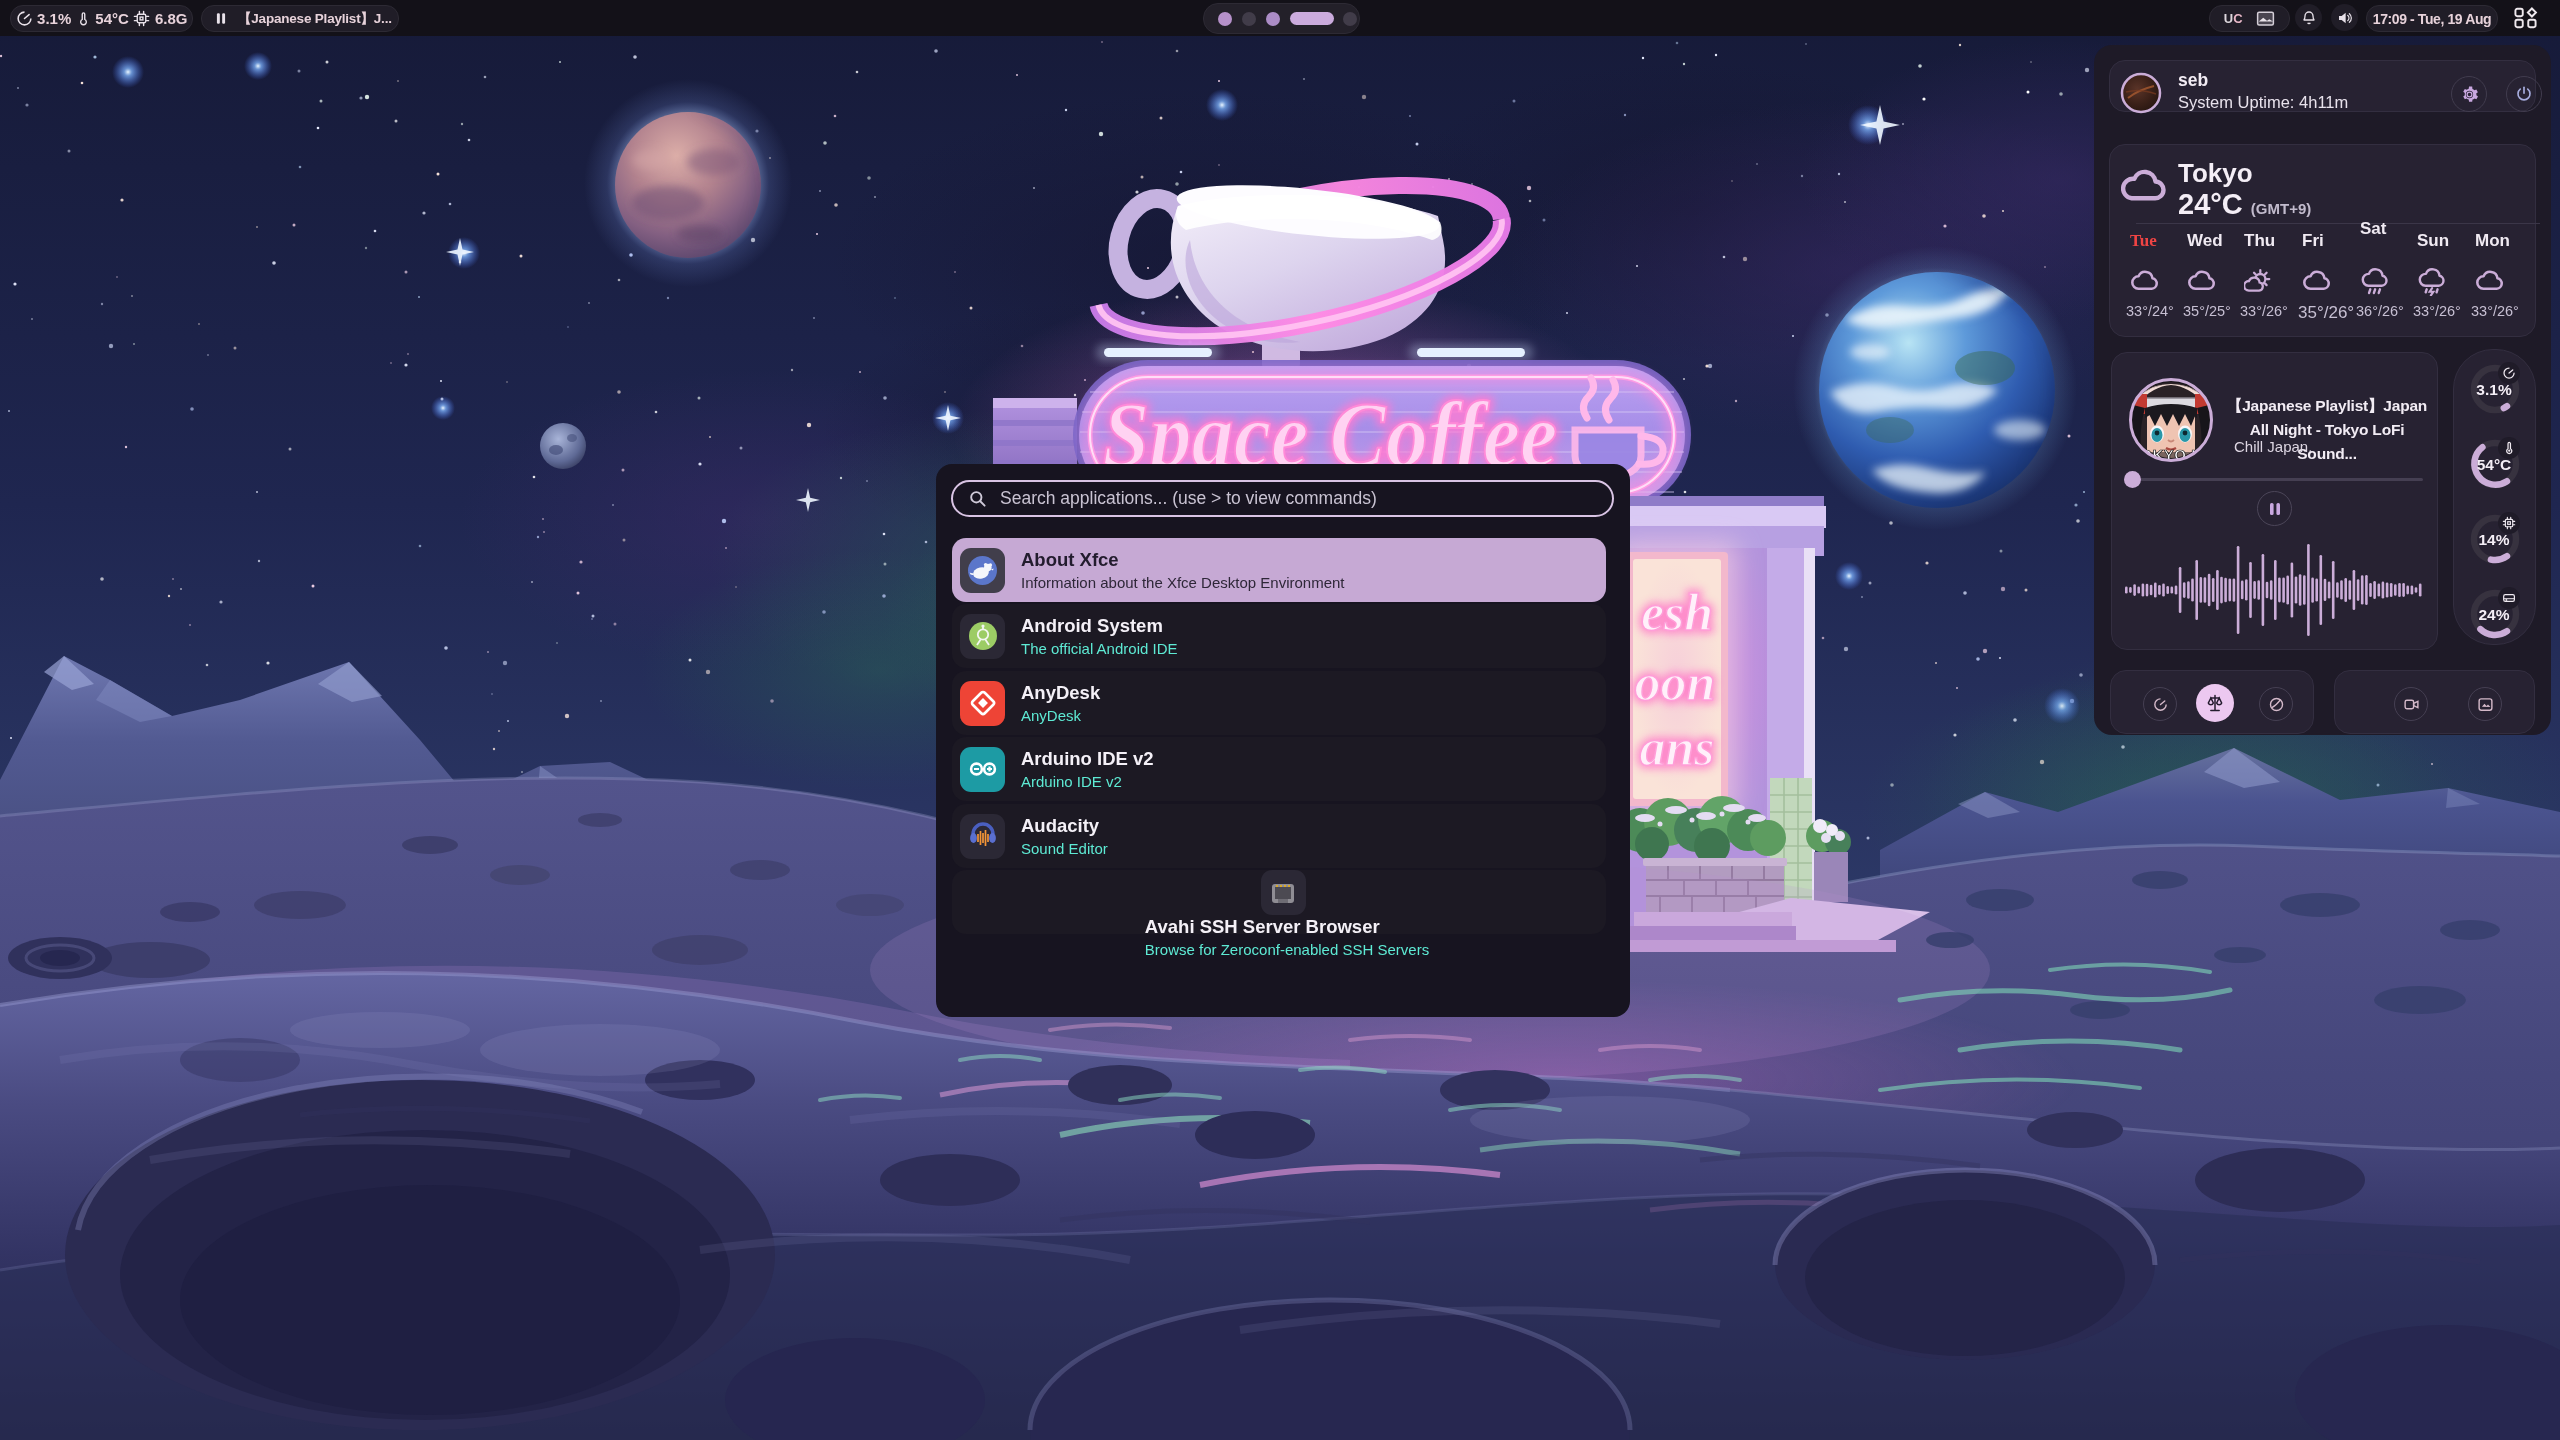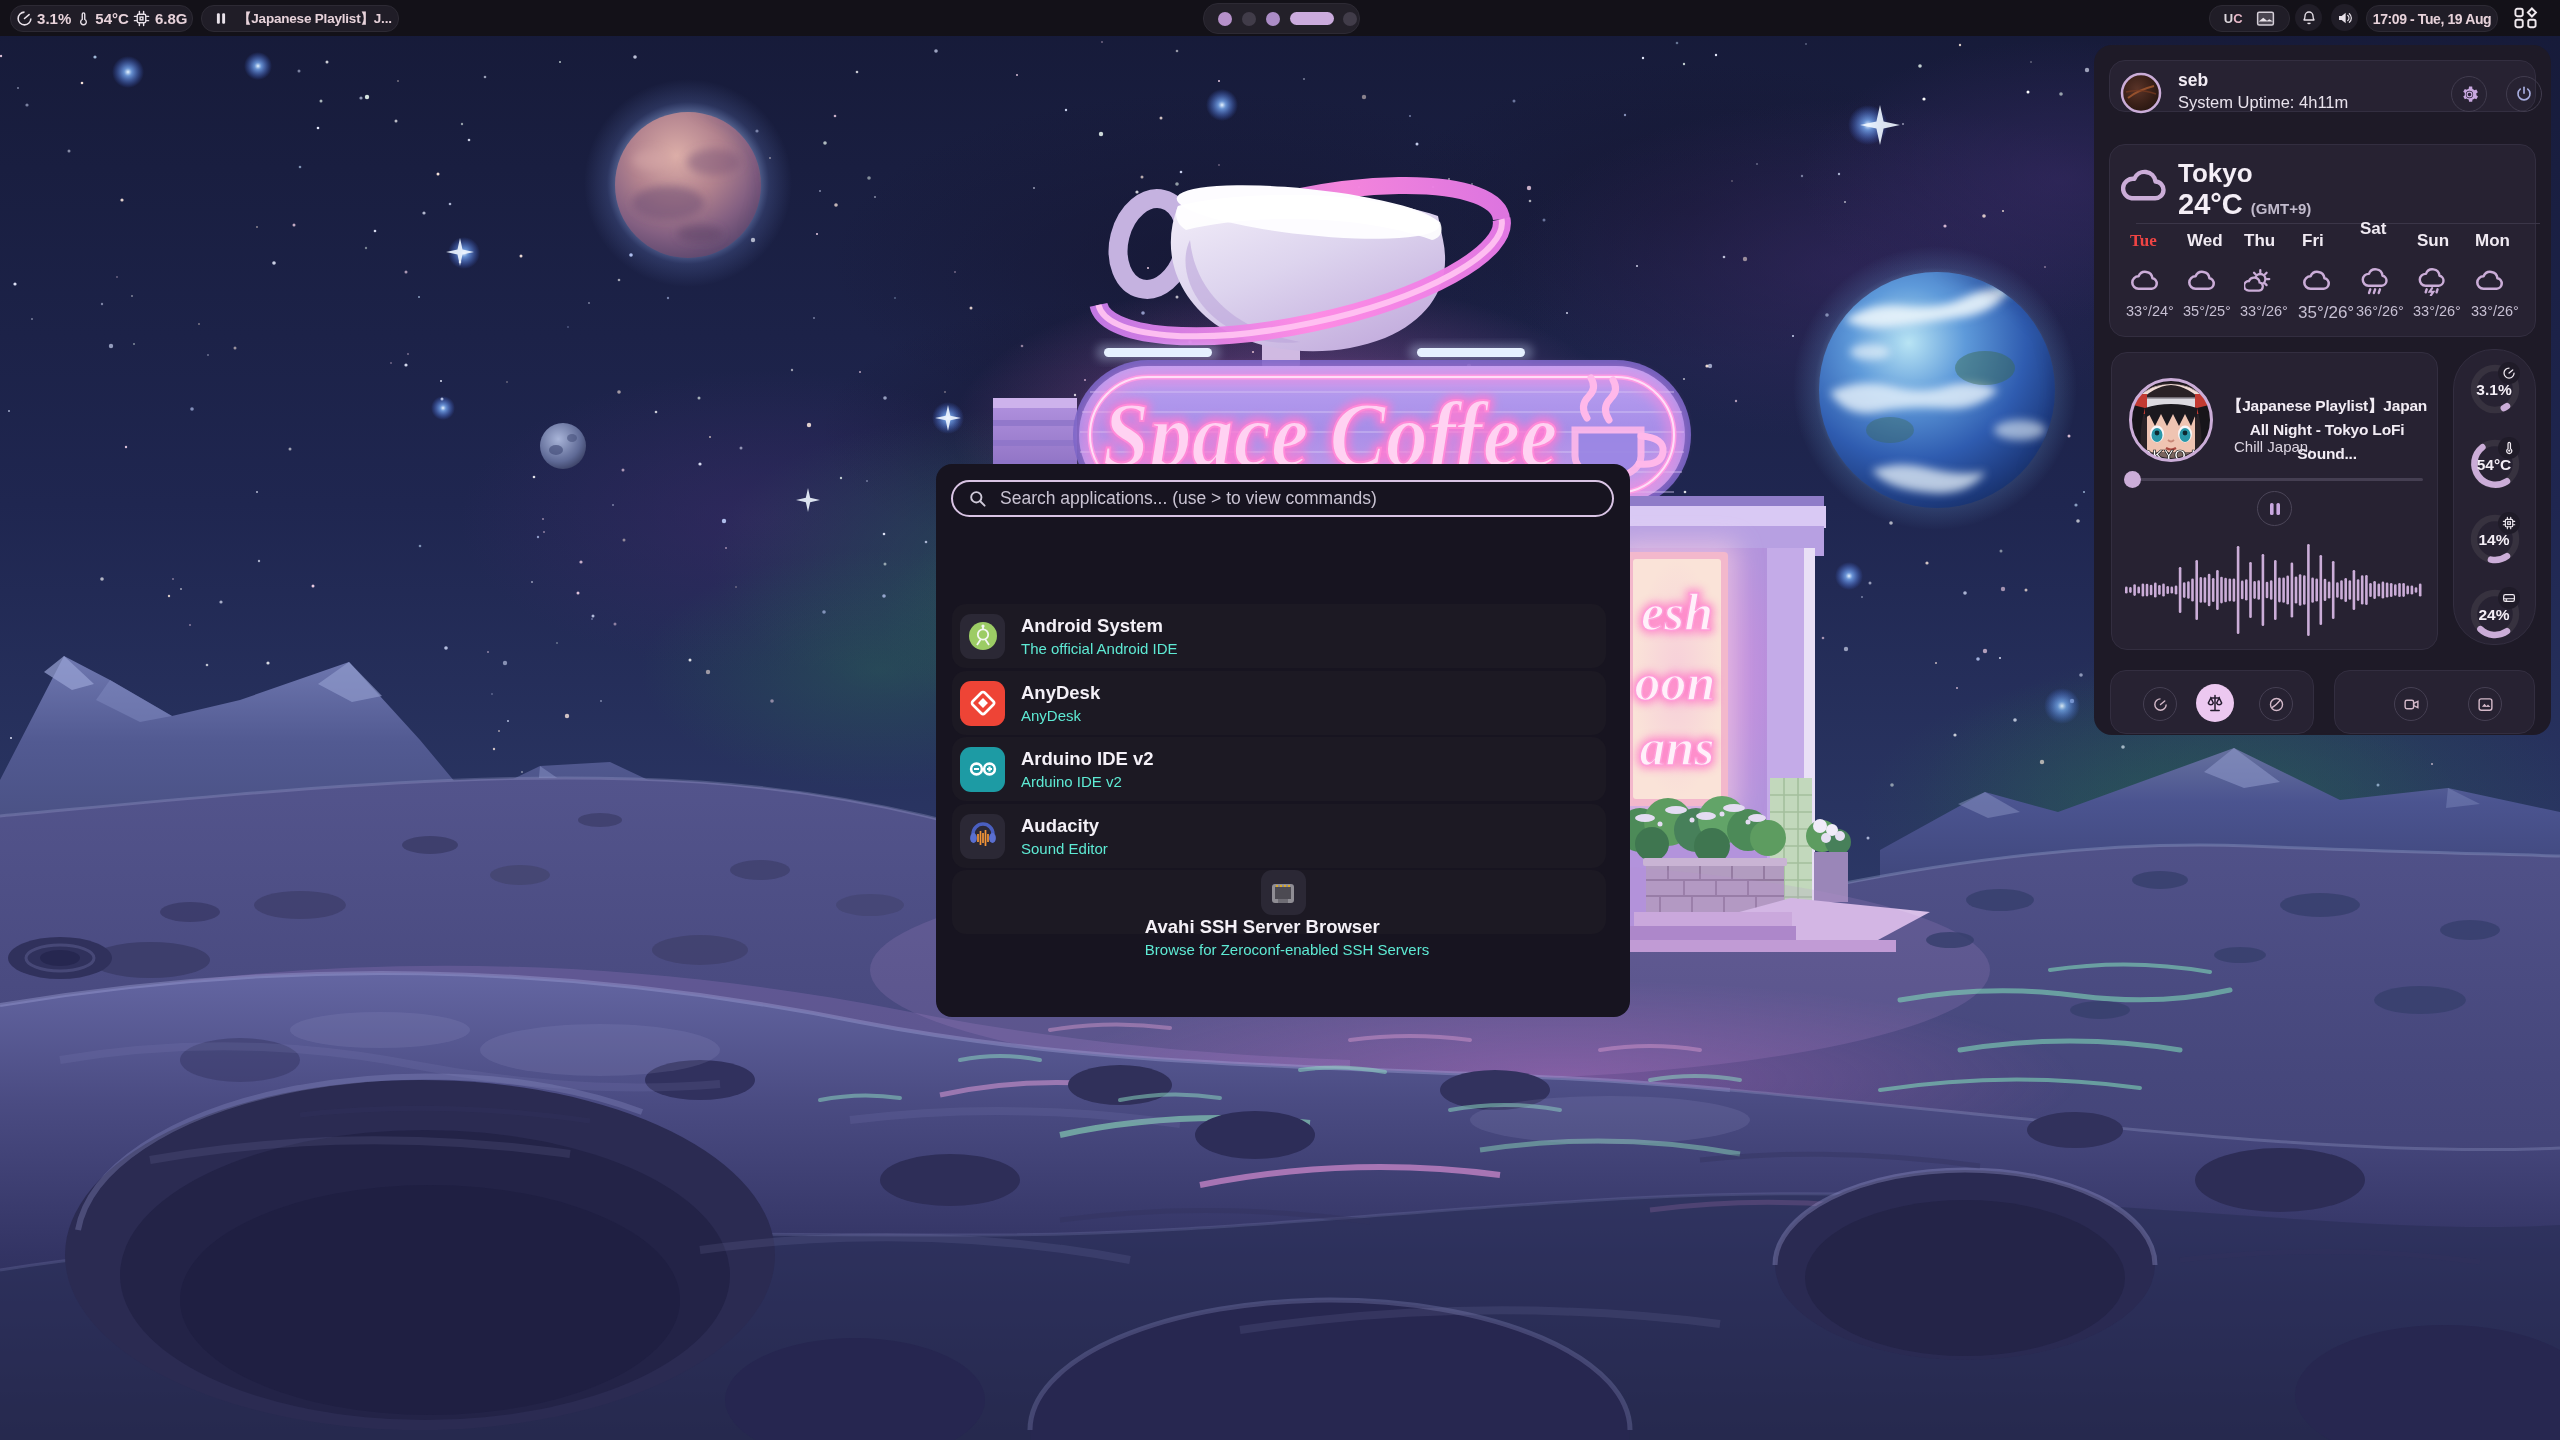--- a/index.html
+++ b/index.html
@@ -912,20 +912,39 @@
 </div>
 
 <div id="launcher">
   <div id="searchbox">
     <svg style="margin-left:15px;flex:none;" width="19" height="19" viewBox="0 0 24 24" fill="none" stroke="#cfc9d8" stroke-width="2.4">
         <circle cx="10.5" cy="10.5" r="6.5"></circle>
         <path d="M15.5 15.5 L21 21" stroke-linecap="round"></path>
       </svg>
     <span>Search applications... (use &gt; to view commands)</span>
   </div>
+  <div class="row sel" style="top:74px;">
+    <div class="ic" style="background:#413e4b;">
+        <svg width="33" height="33" viewBox="0 0 33 33">
+          <circle cx="16.5" cy="16.5" r="14.5" fill="#5b76ca"></circle>
+          <g fill="#f4f6fb">
+            <ellipse cx="15" cy="19" rx="8" ry="5.6" transform="rotate(-12 15 19)"></ellipse>
+            <circle cx="21.8" cy="13.6" r="3.8"></circle>
+            <circle cx="19.6" cy="10.6" r="1.7"></circle>
+            <circle cx="24.4" cy="10.9" r="1.7"></circle>
+            <path d="M7.5 21 q-3.5 0.5 -3.8 -2.5 q2 1.2 3.6 0.6Z"></path>
+            <path d="M25 15.5 l2.6 -1 -0.6 2Z"></path>
+          </g>
+        </svg>
+      </div>
+    <div class="tx">
+        <div class="t1">About Xfce</div>
+        <div class="t2">Information about the Xfce Desktop Environment</div>
+      </div>
+  </div>
   <div class="row" style="top:140px;">
     <div class="ic" style="background:#2b2835;">
         <svg width="34" height="34" viewBox="0 0 34 34">
           <circle cx="17" cy="17" r="14" fill="#9ccc65"></circle>
           <g stroke="#f2f6f0" stroke-width="1.8" fill="none">
             <circle cx="17" cy="15.5" r="5.2"></circle>
             <path d="M17 10.3 V7.6 M14.8 20.2 L11 26 M19.2 20.2 L23 26"></path>
             <circle cx="17" cy="7" r="1.6" fill="#f2f6f0" stroke="none"></circle>
           </g>
         </svg>

